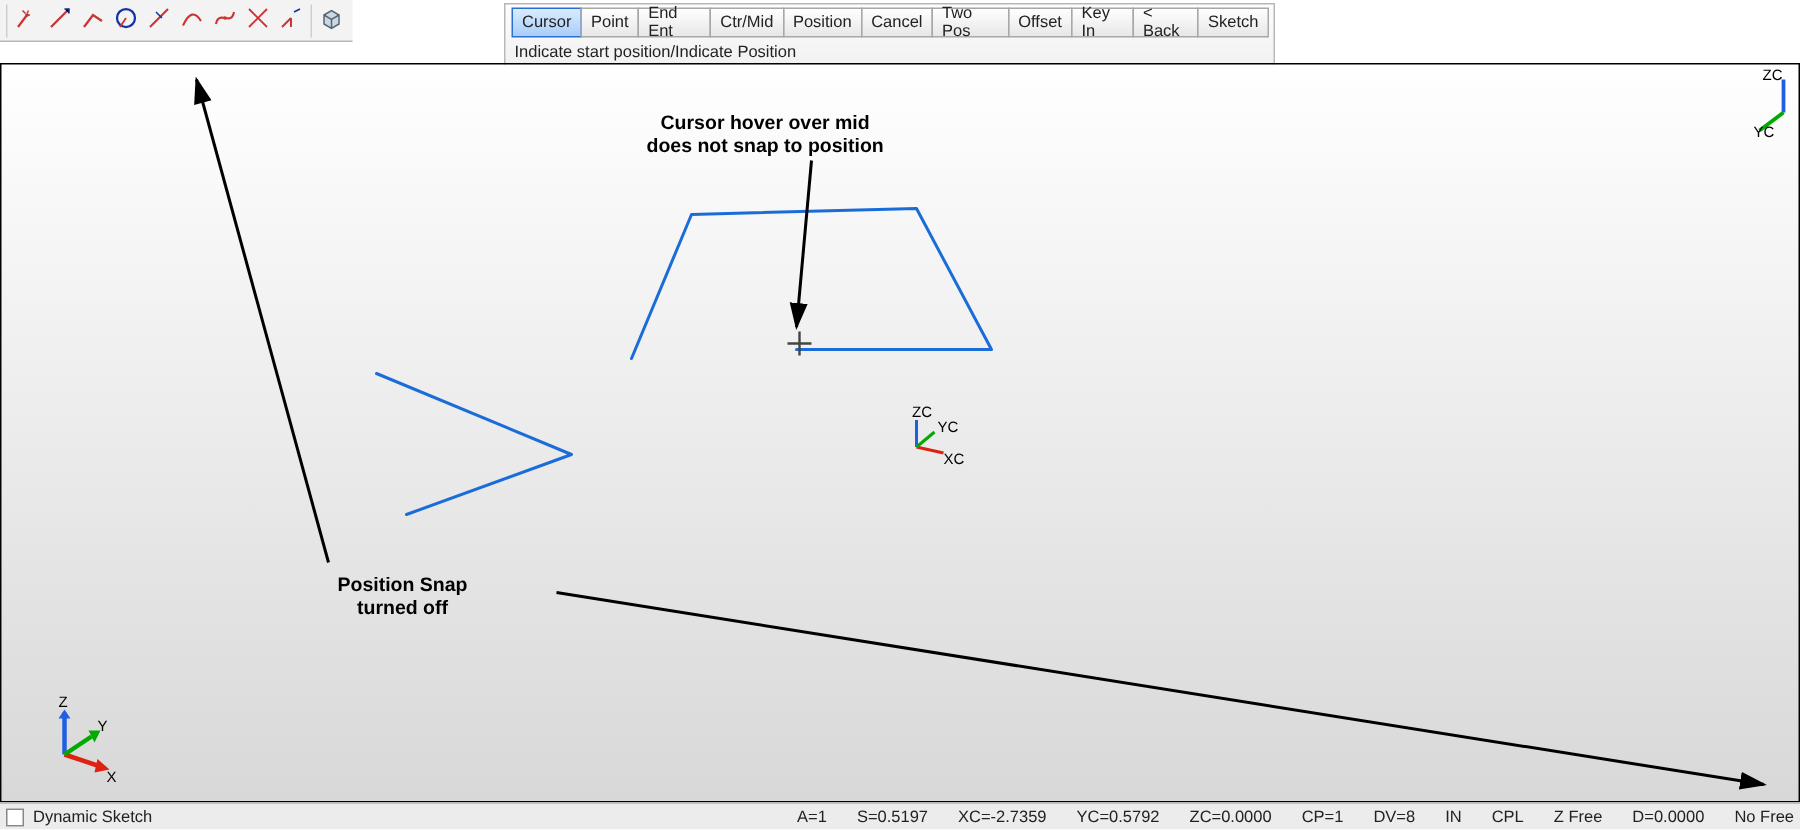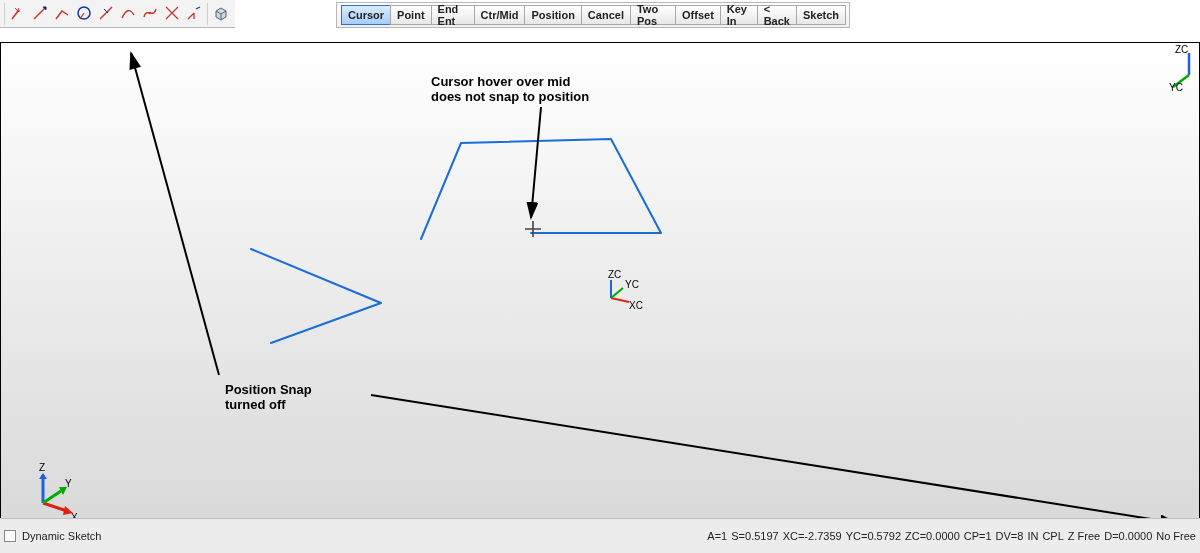--- a/index.html
+++ b/index.html
@@ -31,21 +31,20 @@
     margin: 0 1px;
   }
   .tool-btn svg { pointer-events: none; }
 
   
   .mode-toolbar-wrap {
     position: absolute; left: 336px; top: 2px;
     width: 514px;
     border: 1px solid #b7b7b7;
     background: linear-gradient(#fdfdfd,#f1f1f1);
-    font-weight: bold;
   }
   .mode-row1 {
     display: flex; align-items: center;
     padding: 2px 4px; gap: 0;
   }
   .mode-btn, .nav-btn {
     height: 20px; padding: 0 6px;
     border: 1px solid #a8a8a8;
     background: linear-gradient(#ffffff,#e7e7e7);
     display: flex; align-items: center; justify-content: center;
@@ -72,43 +71,44 @@
     overflow: hidden;
   }
   .drawing-svg {
     position: absolute; left: 0; top: 0; width: 100%; height: 100%;
   }
   .annotation {
     position: absolute;
     font-family: Arial, sans-serif;
     font-weight: bold; color: #000;
     font-size: 13px;
+    text-align: center;
     line-height: 1.15;
     white-space: pre;
   }
 
   
   .triad-label { font: 10px Arial; }
 
   
   .status-bar {
     position: absolute; left: 0; bottom: 0;
-    width: 1200px; height: 35px;
+    width: 1200px; height: 18px;
     background: #ececec;
     border-top: 1px solid #c0c0c0;
     display: flex; align-items: center;
     padding: 0 4px;
     font-size: 11px; color: #222;
   }
   .status-left { display:flex; align-items:center; }
   .status-swatch {
     width: 12px; height: 12px; border:1px solid #888; background:#fff;
     margin-right: 6px;
   }
-  .status-right { margin-left: auto; display:flex; gap: 4px; }
+  .status-right { margin-left: auto; display:flex; gap: 20px; }
 </style>
 </head>
 <body>
 
 <div class="tool-toolbar">
   <div class="vsep"></div>
   <div class="tool-btn">
       <span><svg width="16" height="16">
           <path d="M2 14 L8 6" stroke="#c33" stroke-width="1.5"></path>
           <circle cx="8" cy="6" r="1.2" fill="#c33"></circle>
@@ -177,20 +177,21 @@
     <div class="mode-btn">Ctr/Mid</div>
     <div class="mode-btn">Position</div>
     <div class="mode-btn">Cancel</div>
     <div class="mode-btn">Two Pos</div>
     <div class="mode-btn">Offset</div>
     <div class="mode-btn">Key In</div>
     <div class="spacer"></div>
     <div class="nav-btn">&lt; Back</div>
     <div class="nav-btn">Sketch</div>
   </div>
+  <div class="mode-row2">Indicate start position/Indicate Position</div>
 </div>
 
 <div class="viewport">
   <svg class="drawing-svg" width="1198" height="491">
 
     <path d="M250 206 L380 260 L270 300" stroke="#1a6dd8" stroke-width="2" fill="none" stroke-linejoin="round" stroke-linecap="round"></path>
 
     <path d="M420 196 L460 100 L610 96 L660 190 L530 190" stroke="#1a6dd8" stroke-width="2" fill="none" stroke-linejoin="round" stroke-linecap="round"></path>
 
     <g>

